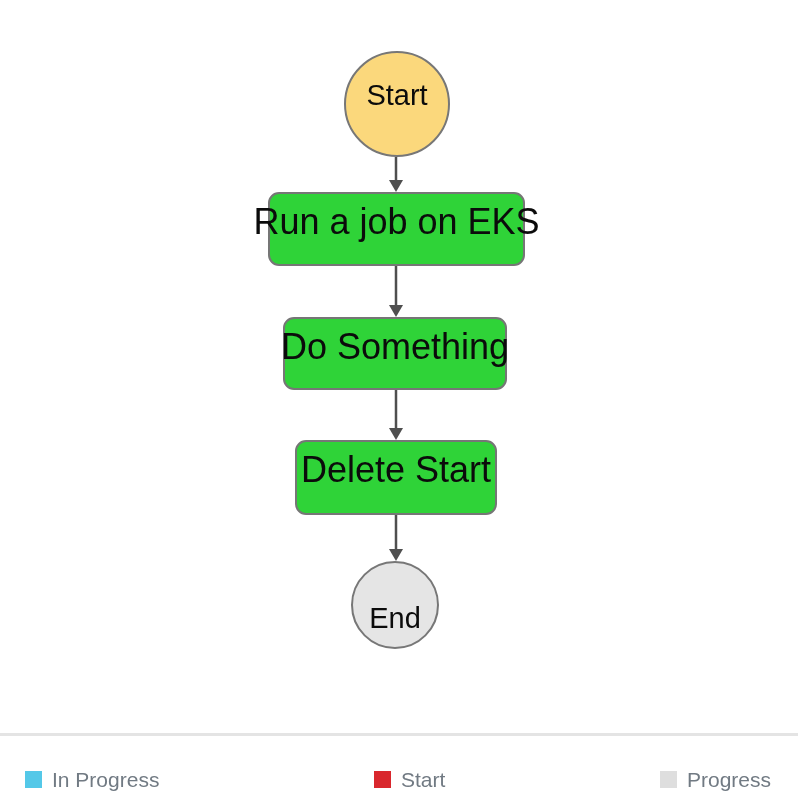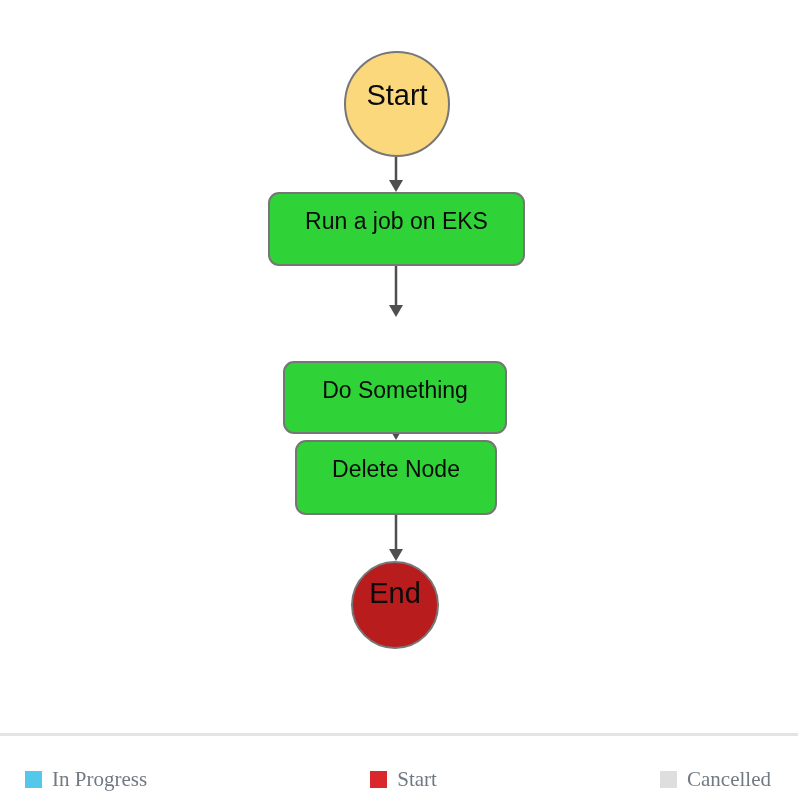--- a/index.html
+++ b/index.html
@@ -39,53 +39,52 @@
     white-space: nowrap;
   }
   .node.terminal {
     border: 2px solid #777777;
     border-radius: 50%;
     font-size: 29px;
   }
   .node.task {
     border: 2px solid #767676;
     border-radius: 11px;
-    font-size: 23px;
+    font-size: 36px;
     align-items: flex-start;
   }
   .node.task .label {
     margin-top: 11px;
     line-height: 33px;
   }
   #node-start { left: 344px; top: 51px;  width: 106px; height: 106px; }
   #node-start .label { transform: translateY(-9px); }
   #node-end   { left: 351px; top: 561px; width: 88px;  height: 88px; }
   #node-end .label { transform: translateY(-12px); }
   #node-task-1 { left: 268px; top: 192px; width: 257px; height: 74px; }
-  #node-task-2 { left: 283px; top: 317px; width: 224px; height: 73px; margin-top: 44px; }
+  #node-task-2 { left: 283px; top: 317px; width: 224px; height: 73px; }
   #node-task-3 { left: 295px; top: 440px; width: 202px; height: 75px; }
 
   .divider {
     position: absolute;
     left: 0; top: 733px;
     width: 798px;
     height: 3px;
     background: #e4e4e4;
   }
   .legend {
     position: absolute;
     left: 0; top: 762px;
     width: 798px;
     height: 34px;
     box-sizing: border-box;
     padding: 0 27px 0 25px;
     display: flex;
     align-items: center;
     justify-content: space-between;
-    font-family: Liberation Serif, serif;
   }
   .legend-item {
     display: flex;
     align-items: center;
     gap: 10px;
   }
   .legend-swatch {
     width: 17px;
     height: 17px;
     flex: 0 0 auto;
@@ -129,39 +128,39 @@
 
     <div class="node task" id="node-task-1" style="background-color: rgb(47, 211, 56);">
       <span class="label">Run a job on EKS</span>
     </div>
 
     <div class="node task" id="node-task-2" style="background-color: rgb(47, 211, 56);">
       <span class="label">Do Something</span>
     </div>
 
     <div class="node task" id="node-task-3" style="background-color: rgb(47, 211, 56);">
-      <span class="label">Delete Node</span>
+      <span class="label">Delete Start</span>
     </div>
 
-    <div class="node terminal" id="node-end" style="background-color: #b91c1c;">
+    <div class="node terminal" id="node-end" style="background-color: #e5e5e5; align-items: flex-end;">
       <span class="label">End</span>
     </div>
 
   </div>
 
   <div class="divider"></div>
 
   <div class="legend">
     <div class="legend-item">
       <span class="legend-swatch" style="background-color: rgb(84, 200, 232);"></span>
       <span class="legend-label">In Progress</span>
     </div>
     <div class="legend-item">
       <span class="legend-swatch" style="background-color: rgb(217, 39, 45);"></span>
       <span class="legend-label">Start</span>
     </div>
     <div class="legend-item">
       <span class="legend-swatch" style="background-color: rgb(222, 222, 222);"></span>
-      <span class="legend-label">Cancelled</span>
+      <span class="legend-label">Progress</span>
     </div>
   </div>
 
 </div>
 
 </body></html>

